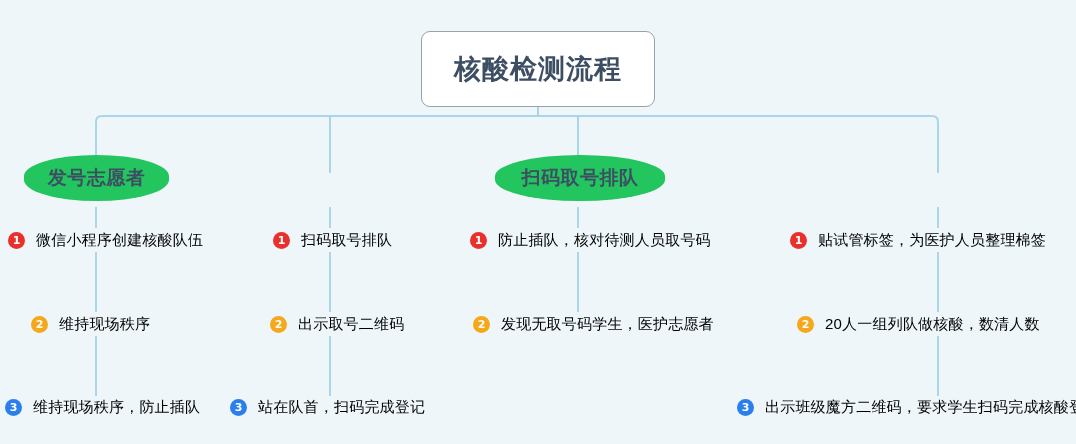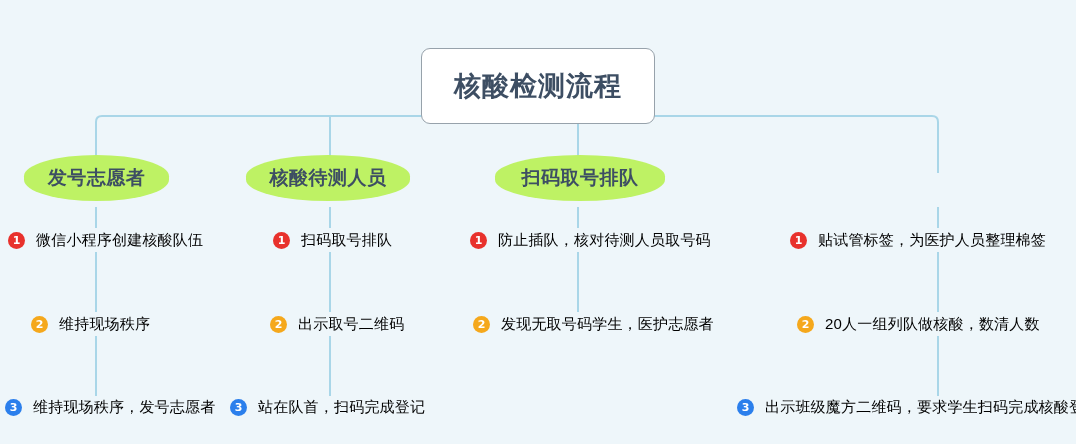--- a/index.html
+++ b/index.html
@@ -37,35 +37,34 @@
     top: 31px;
     width: 234px;
     height: 76px;
     background: #ffffff;
     border: 1.5px solid #97a2ab;
     border-radius: 9px;
     box-sizing: border-box;
     display: flex;
     align-items: center;
     justify-content: center;
-    margin-top: 17px;
   }
   #root-box .root-title {
     font-size: 27px;
     font-weight: bold;
     color: #3d4e63;
     letter-spacing: 1px;
     white-space: nowrap;
   }
 
   
   .col-header {
     position: absolute;
     height: 46px;
-    background: #bef264;
+    background: #22c55e;
     border-radius: 50% / 46%;
     display: flex;
     align-items: center;
     justify-content: center;
     box-sizing: border-box;
   }
   .col-header .hdr-label {
     font-size: 19px;
     font-weight: bold;
     color: #3d4e63;
@@ -149,26 +148,23 @@
   <div class="task" style="left:8px; top:229px;">
     <span class="badge c1">1</span>
     <span class="task-text">微信小程序创建核酸队伍</span>
   </div>
   <div class="task" style="left:31px; top:313px;">
     <span class="badge c2">2</span>
     <span class="task-text">维持现场秩序</span>
   </div>
   <div class="task" style="left:5px; top:396px;">
     <span class="badge c3">3</span>
-    <span class="task-text">维持现场秩序，发号志愿者</span>
-  </div>
-
-  <div class="col-header" style="left:246px; top:155px; width:164px;">
-    <span class="hdr-label">核酸待测人员</span>
-  </div>
+    <span class="task-text">维持现场秩序，防止插队</span>
+  </div>
+
   <div class="task" style="left:273px; top:229px;">
     <span class="badge c1">1</span>
     <span class="task-text">扫码取号排队</span>
   </div>
   <div class="task" style="left:270px; top:313px;">
     <span class="badge c2">2</span>
     <span class="task-text">出示取号二维码</span>
   </div>
   <div class="task" style="left:230px; top:396px;">
     <span class="badge c3">3</span>

